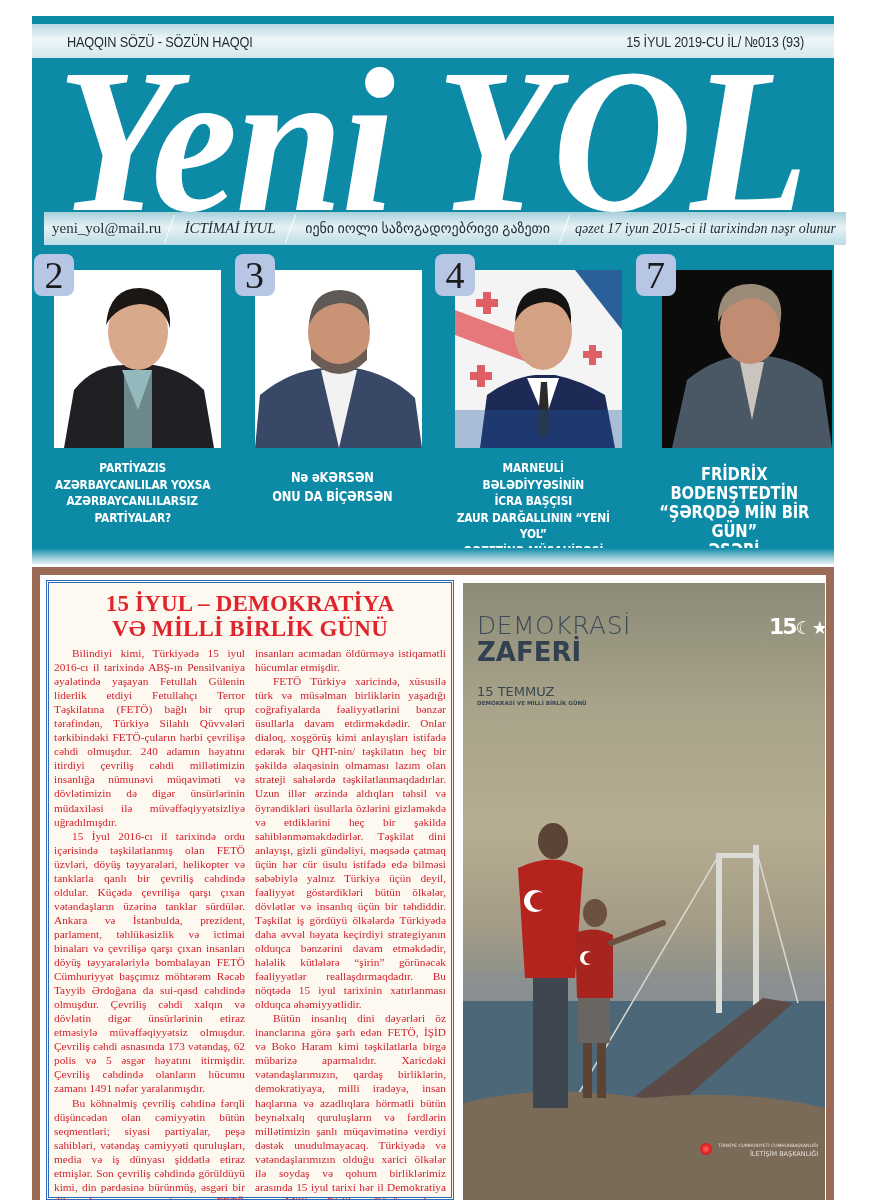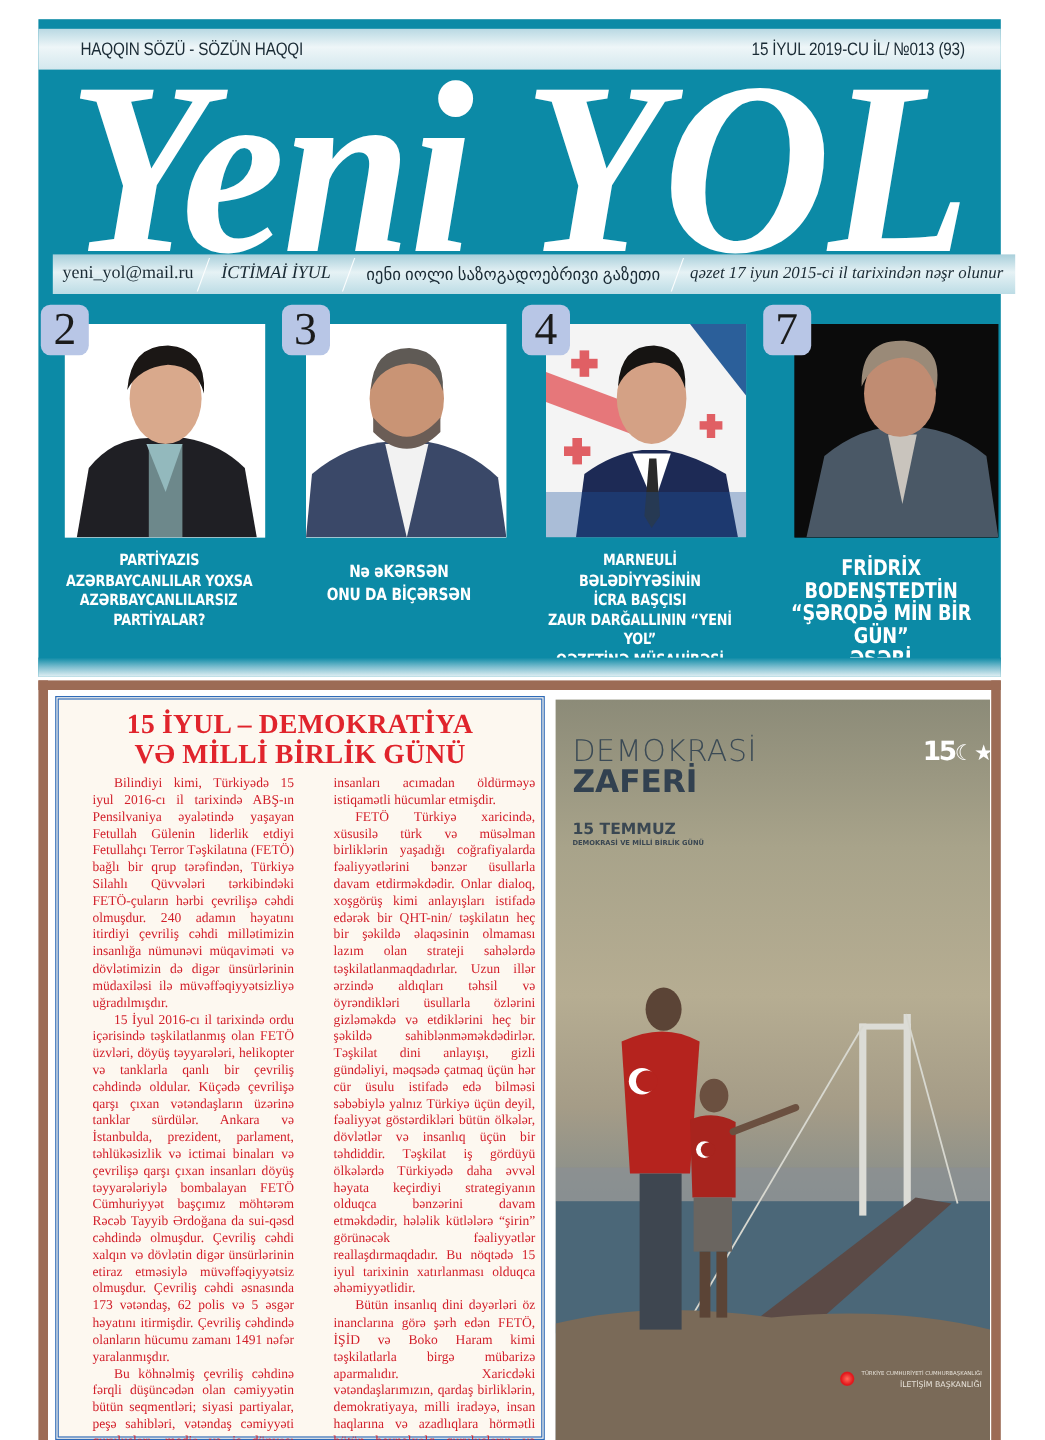--- a/index.html
+++ b/index.html
@@ -52,29 +52,29 @@
 
   
   .frame { position: absolute; left: 32px; top: 567px; width: 802px; height: 640px; border: 8px solid #9c6b55; border-bottom: none; background: #ffffff; }
   .article { position: absolute; left: 46px; top: 580px; width: 408px; height: 620px;
     border: 3px double #2f6bb8; background: #fdf8f0; padding: 0 5px; }
   .article .title { text-align: center; color: #e0242c; font-family: "Liberation Serif", serif; font-weight: bold;
     font-size: 23px; line-height: 25px; margin-top: 8px; letter-spacing: 0.2px; }
   .article .cols { display: flex; gap: 10px; margin-top: 5px; }
   .article .col { flex: 1; color: #d21f2a; font-family: "Liberation Serif", serif; font-size: 11.3px;
     line-height: 14.05px; text-align: justify; hyphens: manual; }
-  .article .col p { text-indent: 18px; margin-left: 23px; }
+  .article .col p { text-indent: 18px; }
 
   .poster { position: absolute; left: 463px; top: 583px; width: 362px; height: 617px; overflow: hidden;
     background: linear-gradient(180deg, #8c8b78 0%, #a8a38a 20%, #b6ad92 40%, #a59c87 55%, #7f8a8c 70%, #4e6574 82%, #6d6353 90%, #4b463f 100%); }
   .poster .t1 { position: absolute; left: 14px; top: 28px; font-family: "DejaVu Sans", sans-serif; font-weight: 300;
     font-size: 25px; color: #3b4a55; letter-spacing: 0.5px; }
   .poster .t2 { position: absolute; left: 14px; top: 54px; font-family: "DejaVu Sans", sans-serif; font-weight: bold;
     font-size: 26px; color: #324150; }
-  .poster .t3 { position: absolute; left: 14px; top: 101px; font-family: "DejaVu Sans", sans-serif; font-weight: bold;
+  .poster .t3 { position: absolute; left: 14px; top: 101px; font-family: "DejaVu Sans", sans-serif; font-weight: normal;
     font-size: 13px; color: #3a4752; }
   .poster .t4 { position: absolute; left: 14px; top: 117px; font-family: "DejaVu Sans", sans-serif; font-weight: bold;
     font-size: 5.6px; color: #3a4752; }
   .poster .badge { position: absolute; left: 306px; top: 31px; font-family: "DejaVu Sans", sans-serif; font-weight: bold;
     color: #ffffff; font-size: 22px; letter-spacing: -2px; }
   .poster .foot { position: absolute; left: 255px; top: 560px; color: #e6e1d8; font-family: "DejaVu Sans", sans-serif; }
   .poster .foot .dot { position: absolute; left: -18px; top: 0px; width: 12px; height: 12px; border-radius: 50%;
     background: radial-gradient(circle, #ff6a5a 0%, #e2161b 60%, rgba(226,22,27,0.1) 100%); }
   .poster .foot .l1 { font-size: 4.5px; white-space: nowrap; }
   .poster .foot .l2 { font-size: 6.5px; font-weight: normal; white-space: nowrap; margin-top: 2px; text-align: right; }

